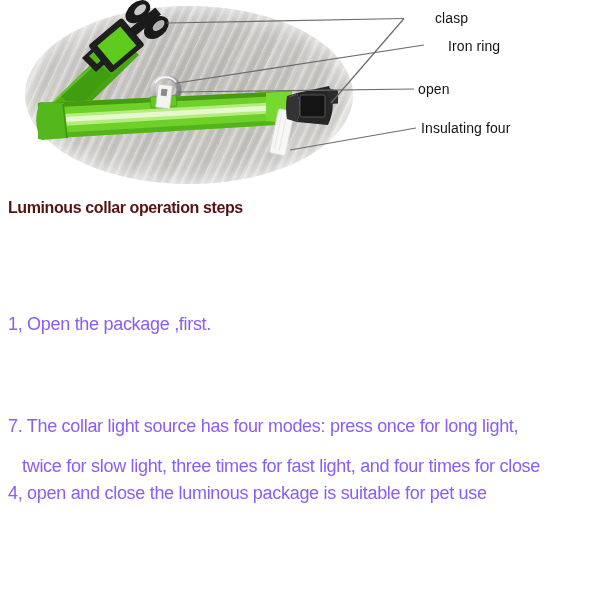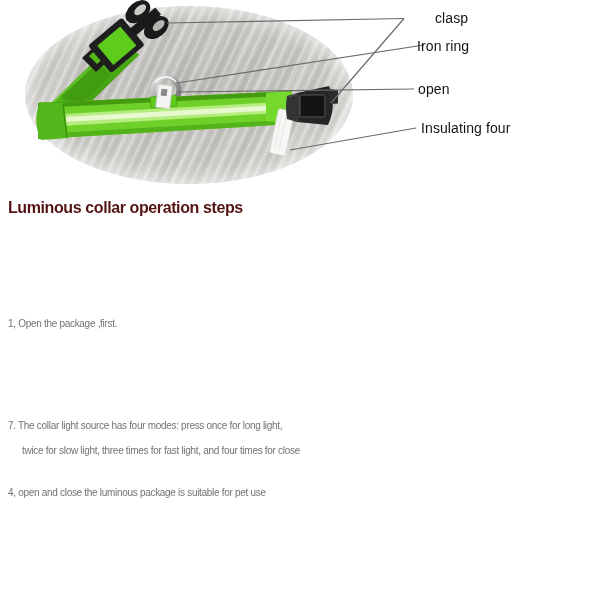--- a/index.html
+++ b/index.html
@@ -22,36 +22,36 @@
         rgba(255,255,255,0.20) 0px, rgba(255,255,255,0.00) 14px,
         rgba(140,138,132,0.12) 20px, rgba(255,255,255,0.00) 30px);
     box-shadow: inset 0 0 22px rgba(255,255,255,0.85);
   }
   .figure-svg{position:absolute;left:0;top:0;width:600px;height:200px;}
   .fig-label{
     position:absolute;color:#141414;font-size:14px;line-height:16px;white-space:nowrap;
     letter-spacing:0.1px;
   }
   #lbl-clasp{left:435px;top:10px;}
-  #lbl-ring{left:417px;top:38px;}
+  #lbl-ring{left:448px;top:38px;}
   #lbl-size{left:418px;top:81px;}
   #lbl-insul{left:421px;top:120px;}
   
   .heading{
     position:absolute;left:8px;top:199px;
     color:#541414;font-size:16px;font-weight:bold;letter-spacing:-0.4px;white-space:nowrap;
   }
   .step{
-    position:absolute;left:8px;color:#737373;font-size:10px;letter-spacing:-0.3px;
+    position:absolute;left:8px;color:#8b5cf6;font-size:18px;letter-spacing:-0.3px;
     line-height:18px;white-space:nowrap;
   }
   #step-1{top:315px;}
   #step-2{top:366px;}
   #step-3{top:417px;}
-  #step-3 .step-line2{display:block;margin-top:7px;margin-left:14px;}
+  #step-3 .step-line2{display:block;margin-top:22px;margin-left:14px;}
   #step-4{top:484px;}
 </style>
 </head>
 <body>
 
 <div class="stage">
 
   <div class="photo-oval"></div>
 
   <svg class="figure-svg" viewBox="0 0 600 200">

